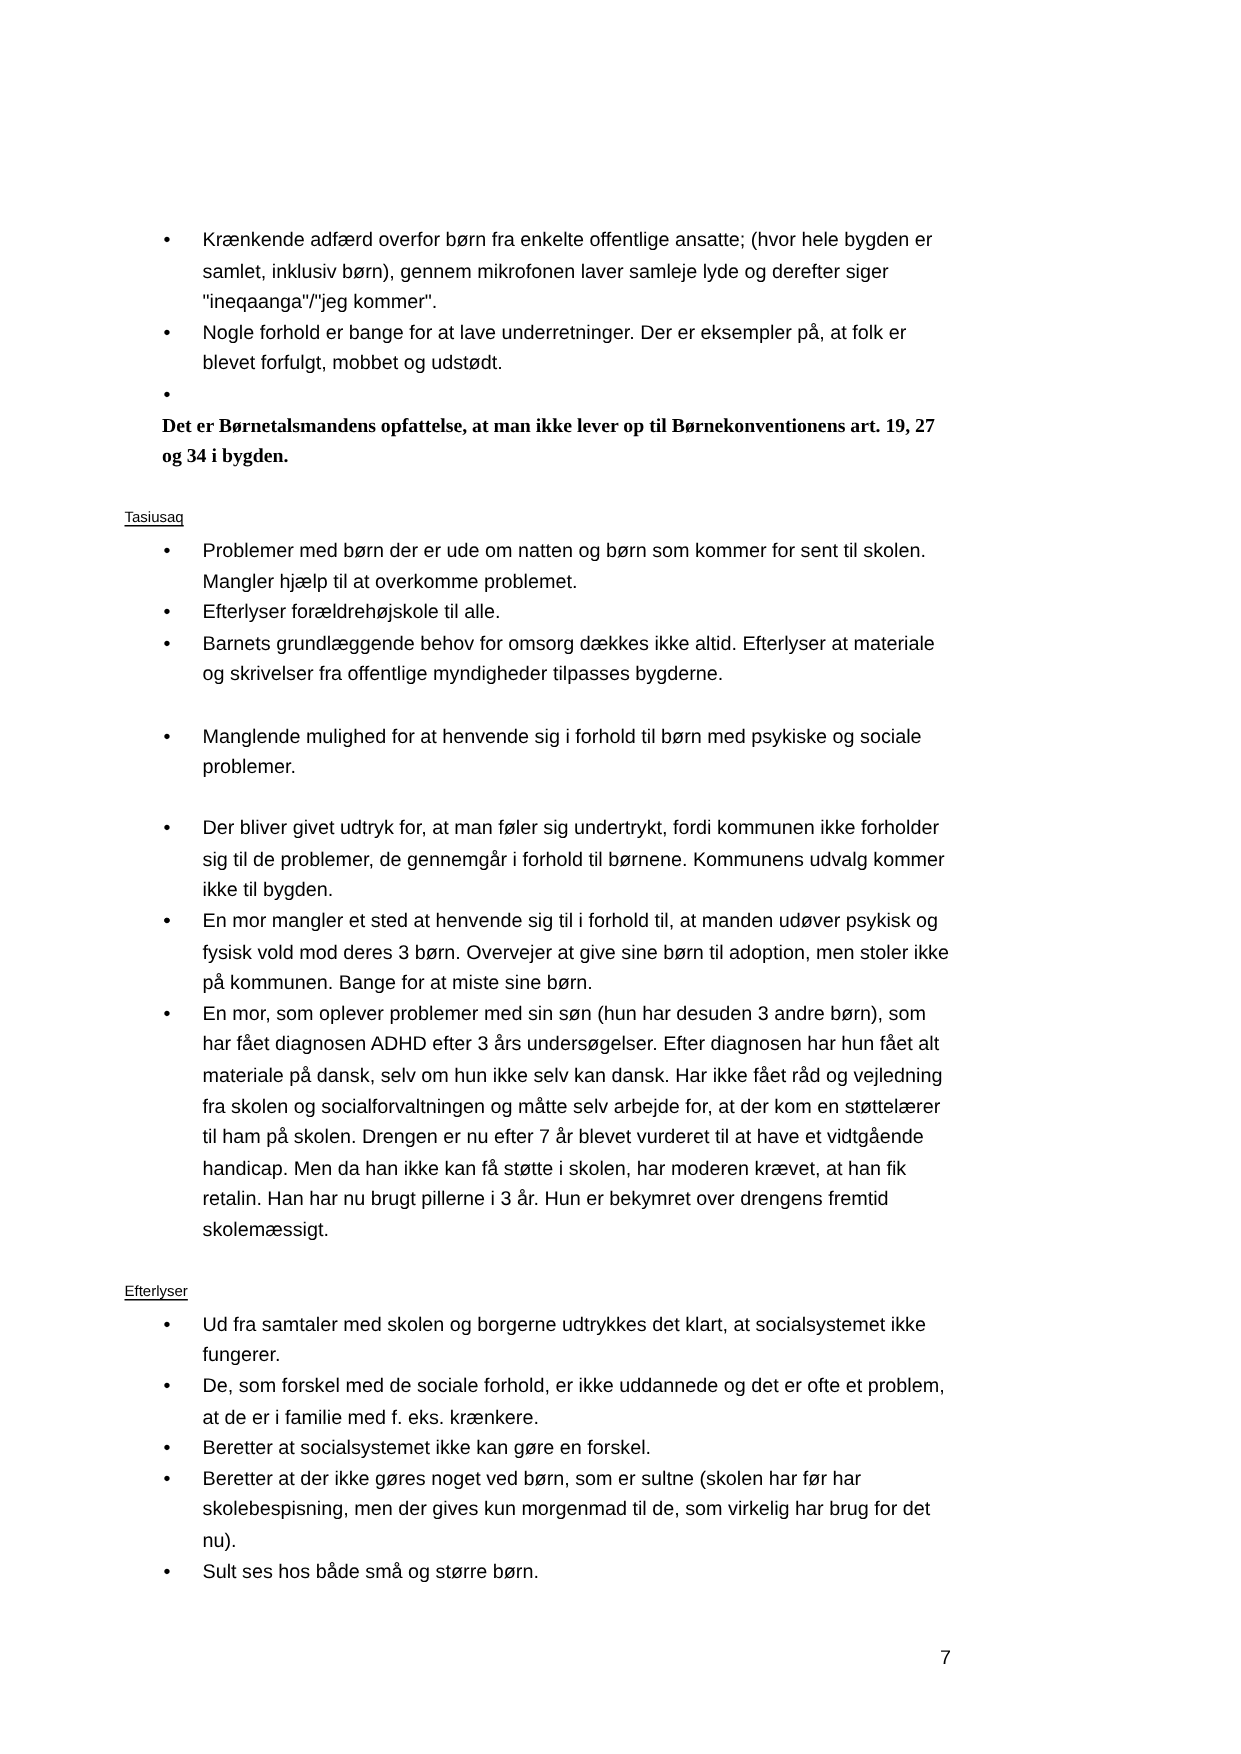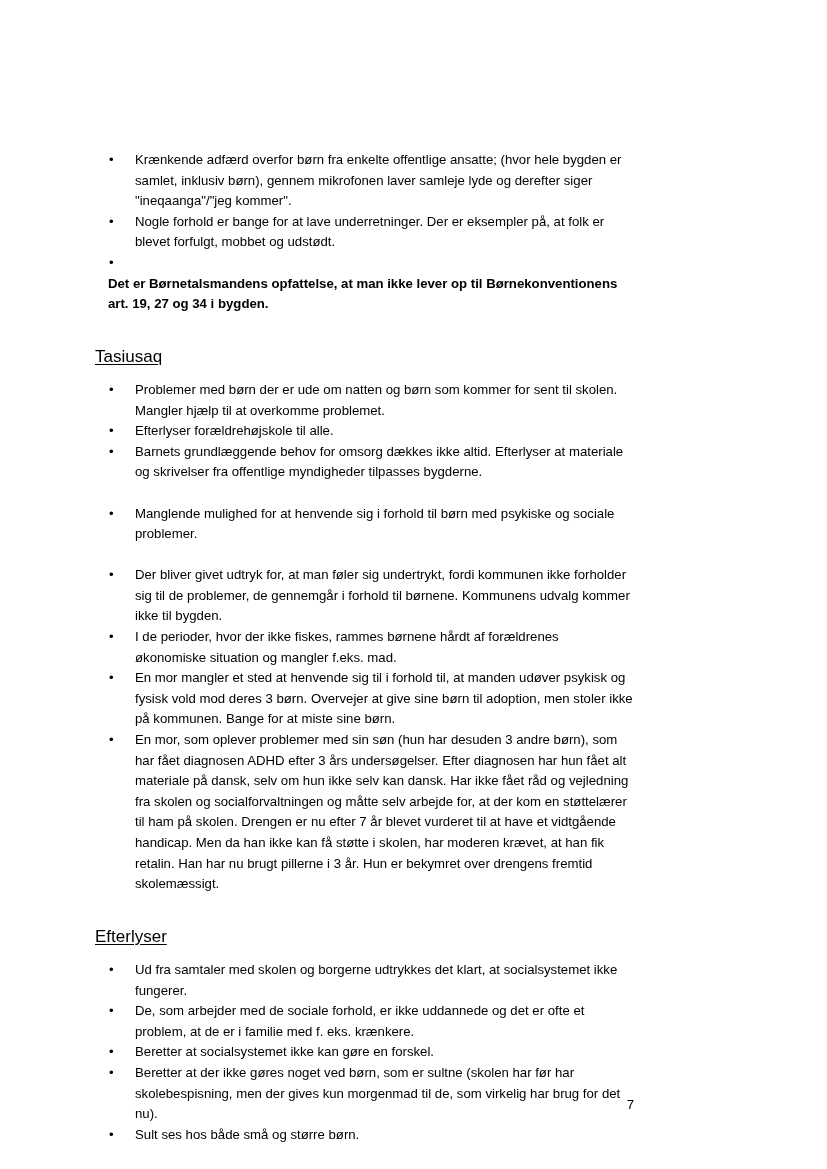--- a/index.html
+++ b/index.html
@@ -44,40 +44,41 @@
     position: absolute;
     left: 26px;
     top: 0;
     width: 10px;
     line-height: 20.6px;
     font-size: 13.2px;
     text-align: left;
   }
   
   .section-heading {
-    font-size: 17px;
-    line-height: 20.6px;
-    margin: 12px;
+    font-size: 10px;
+    line-height: 20.6px;
+    margin: 0;
     text-decoration: underline;
     text-underline-offset: 2px;
     display: inline-block;
   }
   .section {
     margin: 0;
   }
   .section + .section {
     margin-top: 20.6px;
   }
   
   .statement {
     font-weight: bold;
     font-size: 13.2px;
     line-height: 20.6px;
     margin: 0;
     padding-left: 25px;
+    font-family: Liberation Serif, serif;
   }
   .spacer-line {
     height: 20.6px;
   }
   
   .page-number {
     position: absolute;
     left: 0;
     top: 1096px;
     width: 634px;
@@ -143,21 +144,20 @@
     </div>
 
     <div class="section">
       <ul class="bullets">
         <li>
           <span class="bullet-glyph">•</span>
           <span>Der bliver givet udtryk for, at man føler sig undertrykt, fordi kommunen ikke forholder sig til de problemer, de gennemgår i forhold til børnene. Kommunens udvalg kommer ikke til bygden.</span>
         </li>
         <li>
           <span class="bullet-glyph">•</span>
-          <span>I de perioder, hvor der ikke fiskes, rammes børnene hårdt af forældrenes økonomiske situation og mangler f.eks. mad.</span>
         </li>
         <li>
           <span class="bullet-glyph">•</span>
           <span>En mor mangler et sted at henvende sig til i forhold til, at manden udøver psykisk og fysisk vold mod deres 3 børn. Overvejer at give sine børn til adoption, men stoler ikke på kommunen. Bange for at miste sine børn.</span>
         </li>
         <li>
           <span class="bullet-glyph">•</span>
           <span>En mor, som oplever problemer med sin søn (hun har desuden 3 andre børn), som har fået diagnosen ADHD efter 3 års undersøgelser. Efter diagnosen har hun fået alt materiale på dansk, selv om hun ikke selv kan dansk. Har ikke fået råd og vejledning fra skolen og socialforvaltningen og måtte selv arbejde for, at der kom en støttelærer til ham på skolen. Drengen er nu efter 7 år blevet vurderet til at have et vidtgående handicap. Men da han ikke kan få støtte i skolen, har moderen krævet, at han fik retalin. Han har nu brugt pillerne i 3 år. Hun er bekymret over drengens fremtid skolemæssigt.</span>
         </li>
       </ul>
@@ -167,21 +167,21 @@
       <div>
         <span class="section-heading">Efterlyser</span>
       </div>
       <ul class="bullets">
         <li>
           <span class="bullet-glyph">•</span>
           <span>Ud fra samtaler med skolen og borgerne udtrykkes det klart, at socialsystemet ikke fungerer.</span>
         </li>
         <li>
           <span class="bullet-glyph">•</span>
-          <span>De, som arbejder med de sociale forhold, er ikke uddannede og det er ofte et problem, at de er i familie med f. eks. krænkere.</span>
+          <span>De, som forskel med de sociale forhold, er ikke uddannede og det er ofte et problem, at de er i familie med f. eks. krænkere.</span>
         </li>
         <li>
           <span class="bullet-glyph">•</span>
           <span>Beretter at socialsystemet ikke kan gøre en forskel.</span>
         </li>
         <li>
           <span class="bullet-glyph">•</span>
           <span>Beretter at der ikke gøres noget ved børn, som er sultne (skolen har før har skolebespisning, men der gives kun morgenmad til de, som virkelig har brug for det nu).</span>
         </li>
         <li>

